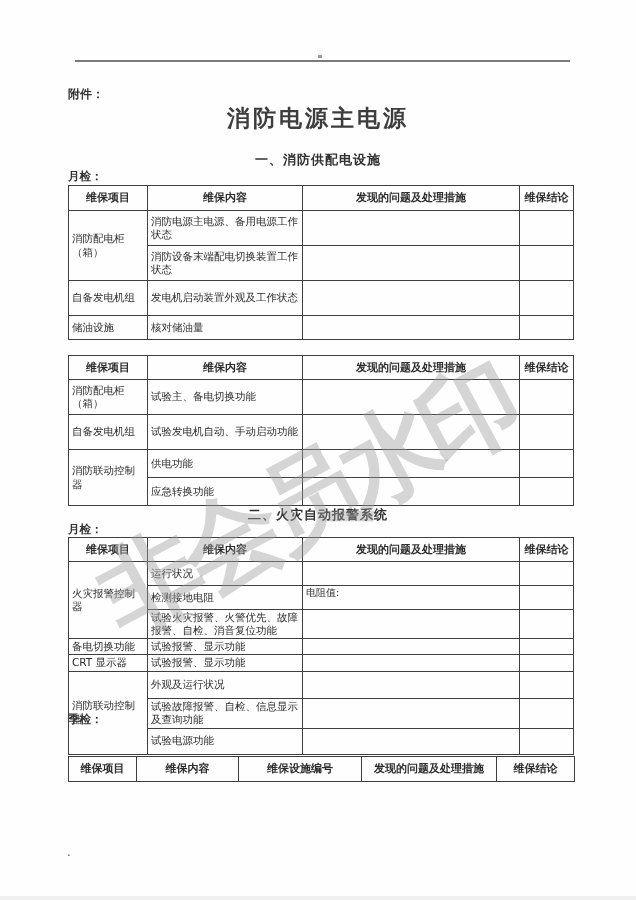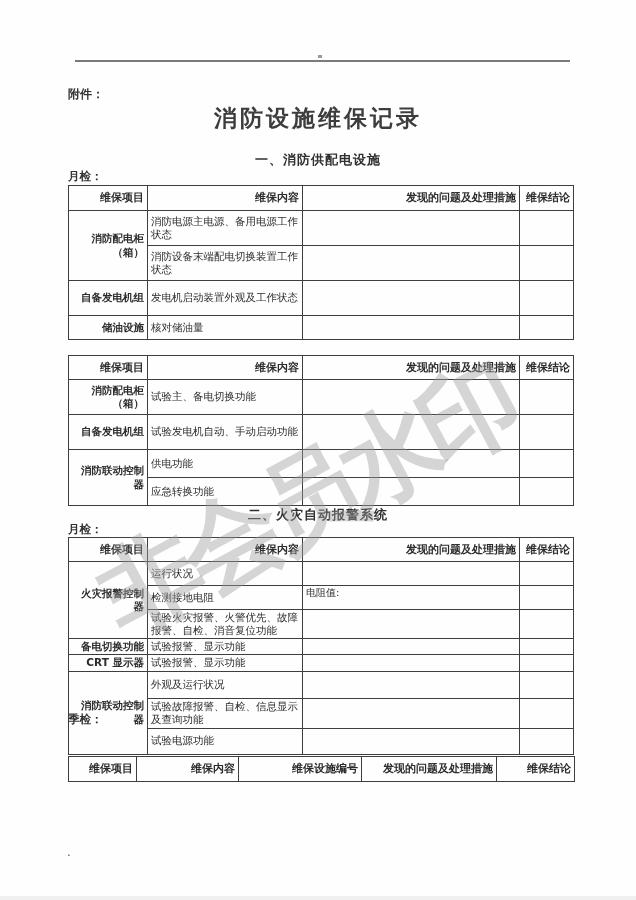--- a/index.html
+++ b/index.html
@@ -22,22 +22,22 @@
   .sec1-heading{top:151px;}
   .sec2-heading{top:506px;}
   .check-label{position:absolute;left:68px;font-size:11.5px;font-weight:bold;color:#333;}
   .lbl-m1{top:169px;}
   .lbl-q1{top:341px;}
   .lbl-m2{top:522px;}
   .lbl-q2{top:712px;}
   table.t{position:absolute;border-collapse:collapse;table-layout:fixed;
     font-size:10.5px;line-height:1.25;color:#2c2c2c;}
   table.t td{border:1px solid #3e3e3e;padding:1px 3px;overflow:hidden;vertical-align:middle;}
-  table.t td.hd{font-weight:bold;text-align:right;font-size:11px;}
-  table.t td.item{text-align:right;font-weight:bold;}
+  table.t td.hd{font-weight:bold;text-align:center;font-size:11px;}
+  table.t td.item{text-align:left;}
   table.t td.c{text-align:left;}
   table.t td.p{text-align:left;vertical-align:top;font-size:10px;}
   .t1{left:68px;top:185px;width:505px;}
   .t2{left:68px;top:355px;width:505px;}
   .t3{left:68px;top:537px;width:505px;}
   .t4{left:68px;top:756px;width:506px;}
   .watermark{position:absolute;left:78px;top:418px;width:520px;
     font-size:100px;font-weight:bold;letter-spacing:-10px;white-space:nowrap;
     color:rgba(158,158,158,0.42);transform:rotate(-28deg);transform-origin:center;
     pointer-events:none;z-index:5;}
@@ -47,21 +47,21 @@
 </head>
 <body>
 
 <div class="page">
 
   <div class="topline"></div>
   <div class="topmark"></div>
 
   <div class="attachment">附件：</div>
 
-  <div class="doc-title">消防设施维保记录</div>
+  <div class="doc-title">消防电源主电源</div>
 
   <div class="sec-heading sec1-heading">一、消防供配电设施</div>
 
   <div class="check-label lbl-m1">月检：</div>
 
   <table class="t t1">
     <colgroup>
         <col style="width:79px">
         <col style="width:155px">
         <col style="width:217px">

